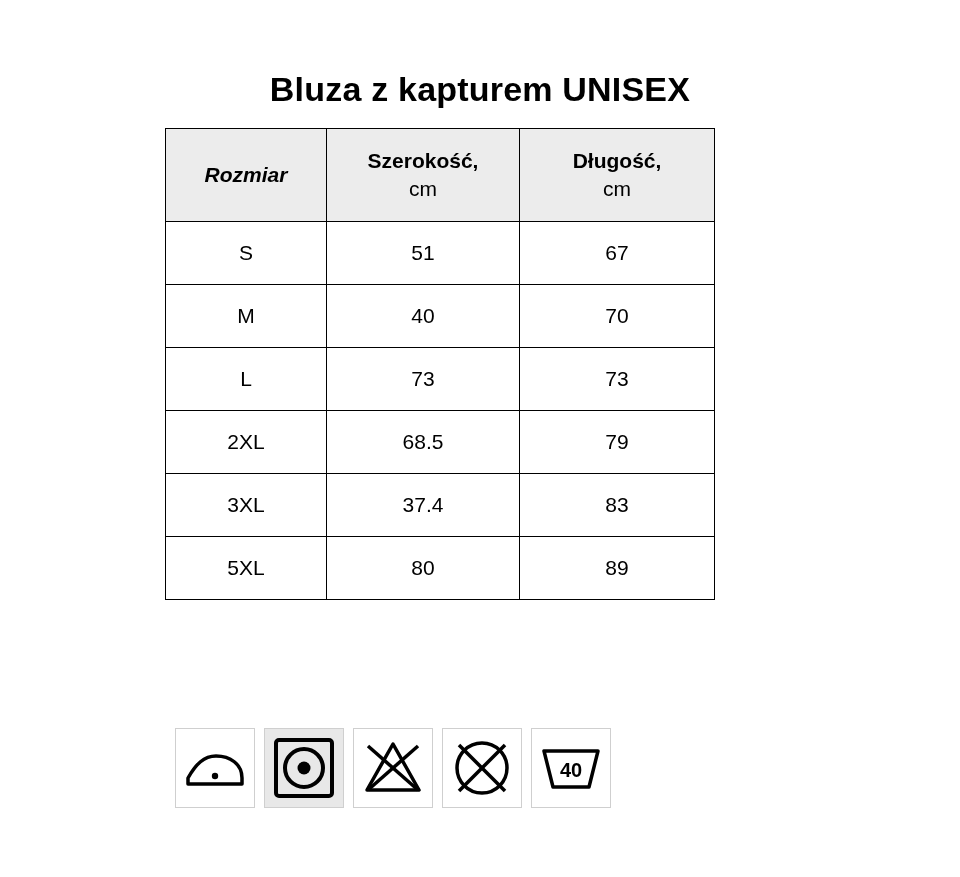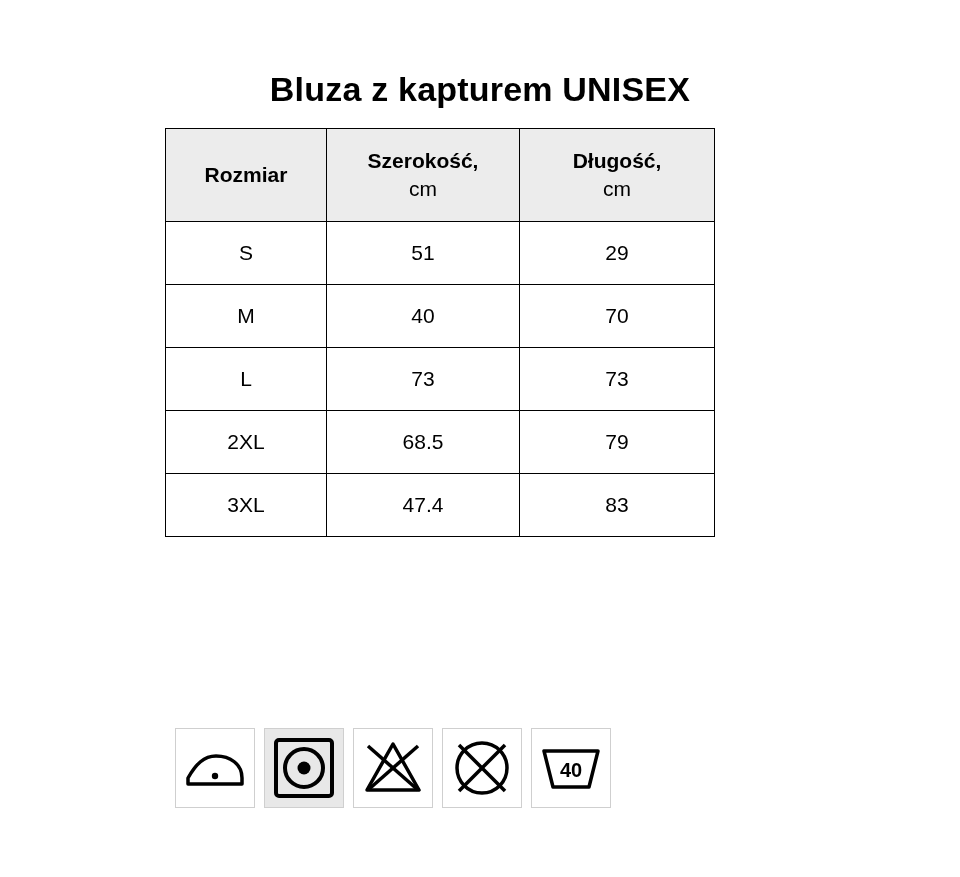--- a/index.html
+++ b/index.html
@@ -56,21 +56,21 @@
     vertical-align: middle;
   }
   .size-table thead th .sub {
     font-weight: normal;
     display: block;
   }
   .size-table tbody td {
     height: 62px;
     vertical-align: middle;
   }
-  .col-size { width: 160px; }
+  .col-size { width: 160px; font-style: italic; }
   .col-width { width: 192px; }
   .col-length { width: 194px; }
 
   .care-row {
     position: absolute;
     left: 175px;
     top: 716px;
     display: flex;
     gap: 9px;
     justify-content: center;
@@ -112,41 +112,46 @@
         <th class="col-length">
           <span>Długość,</span>
           <span class="sub">cm</span>
         </th>
       </tr>
     </thead>
     <tbody>
       <tr>
         <td>S</td>
         <td>51</td>
-        <td>29</td>
+        <td>67</td>
       </tr>
       <tr>
         <td>M</td>
         <td>40</td>
         <td>70</td>
       </tr>
       <tr>
         <td>L</td>
         <td>73</td>
         <td>73</td>
       </tr>
       <tr>
         <td>2XL</td>
         <td>68.5</td>
         <td>79</td>
       </tr>
       <tr>
         <td>3XL</td>
-        <td>47.4</td>
+        <td>37.4</td>
         <td>83</td>
+      </tr>
+      <tr>
+        <td>5XL</td>
+        <td>80</td>
+        <td>89</td>
       </tr>
     </tbody>
   </table>
 
   <div class="care-row">
 
     <div class="care-icon">
       <svg width="62" height="48" viewBox="0 0 62 48" aria-hidden="true">
         <path d="M4 40 L58 40 L58 34 C58 20 46 12 32 12 C20 12 12 20 4 34 Z" fill="none" stroke="#000" stroke-width="3.5" stroke-linejoin="round"></path>
         <circle cx="31" cy="32" r="3.2" fill="#000"></circle>

